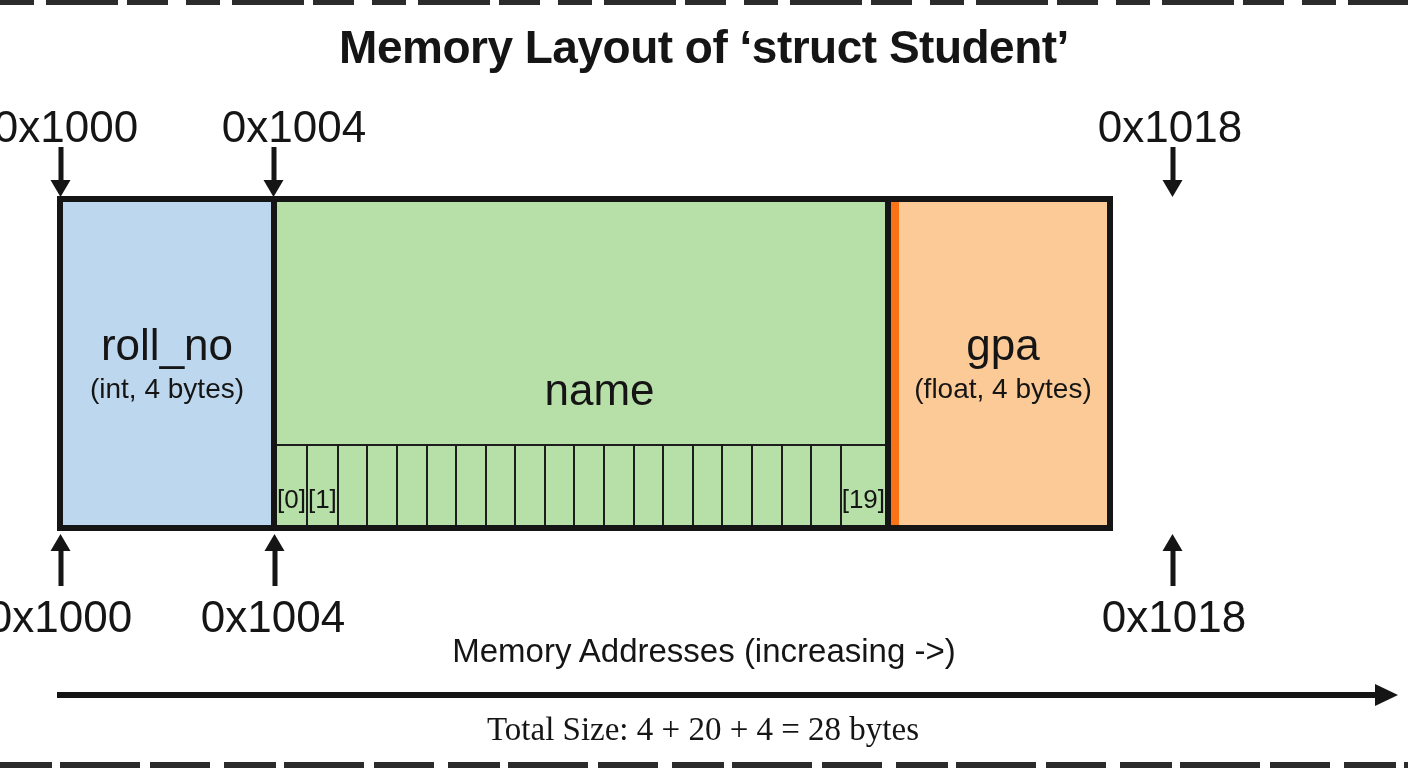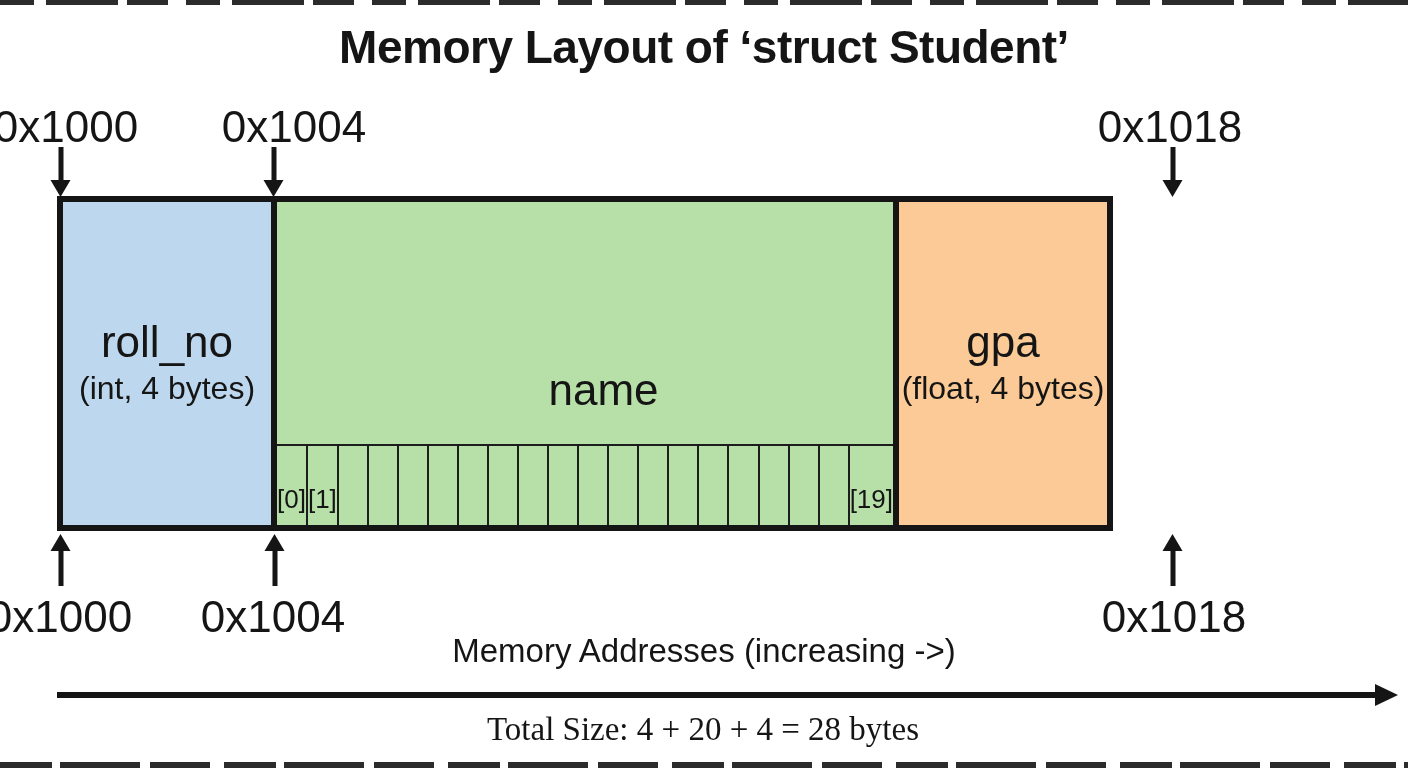--- a/index.html
+++ b/index.html
@@ -56,24 +56,24 @@
     position:absolute; top:196px; left:57px; width:1056px; height:335px;
     border:6px solid #151515; display:flex; background:#f97316;
   }
   .divider { width:6px; background:#151515; flex:0 0 6px; }
   .field { display:flex; flex-direction:column; }
   .field .labels {
     flex:1; display:flex; flex-direction:column; align-items:center; justify-content:center;
     text-align:center;
   }
   .field-name   { font-size:44px; line-height:1.15; }
-  .field-detail { font-size:32px; line-height:1.3; }
+  .field-detail { font-size:28px; line-height:1.3; }
   .field.f-roll { flex:0 0 208px; }
   .field.f-name { flex:1 1 auto; }
-  .field.f-gpa  { flex:0 0 208px; }
+  .field.f-gpa  { flex:0 0 208px;margin-left:8px; }
   .field.f-name .labels { justify-content:flex-end; padding-bottom:28px;padding-left:37px; }
 
   .cell-row {
     flex:0 0 81px; display:flex; border-top:2px solid #1d1d1d;
   }
   .cell {
     flex:1 1 0; border-right:2px solid #1d1d1d;
     display:flex; align-items:flex-end; justify-content:center;
     padding-bottom:10px; font-size:26px;
   }

